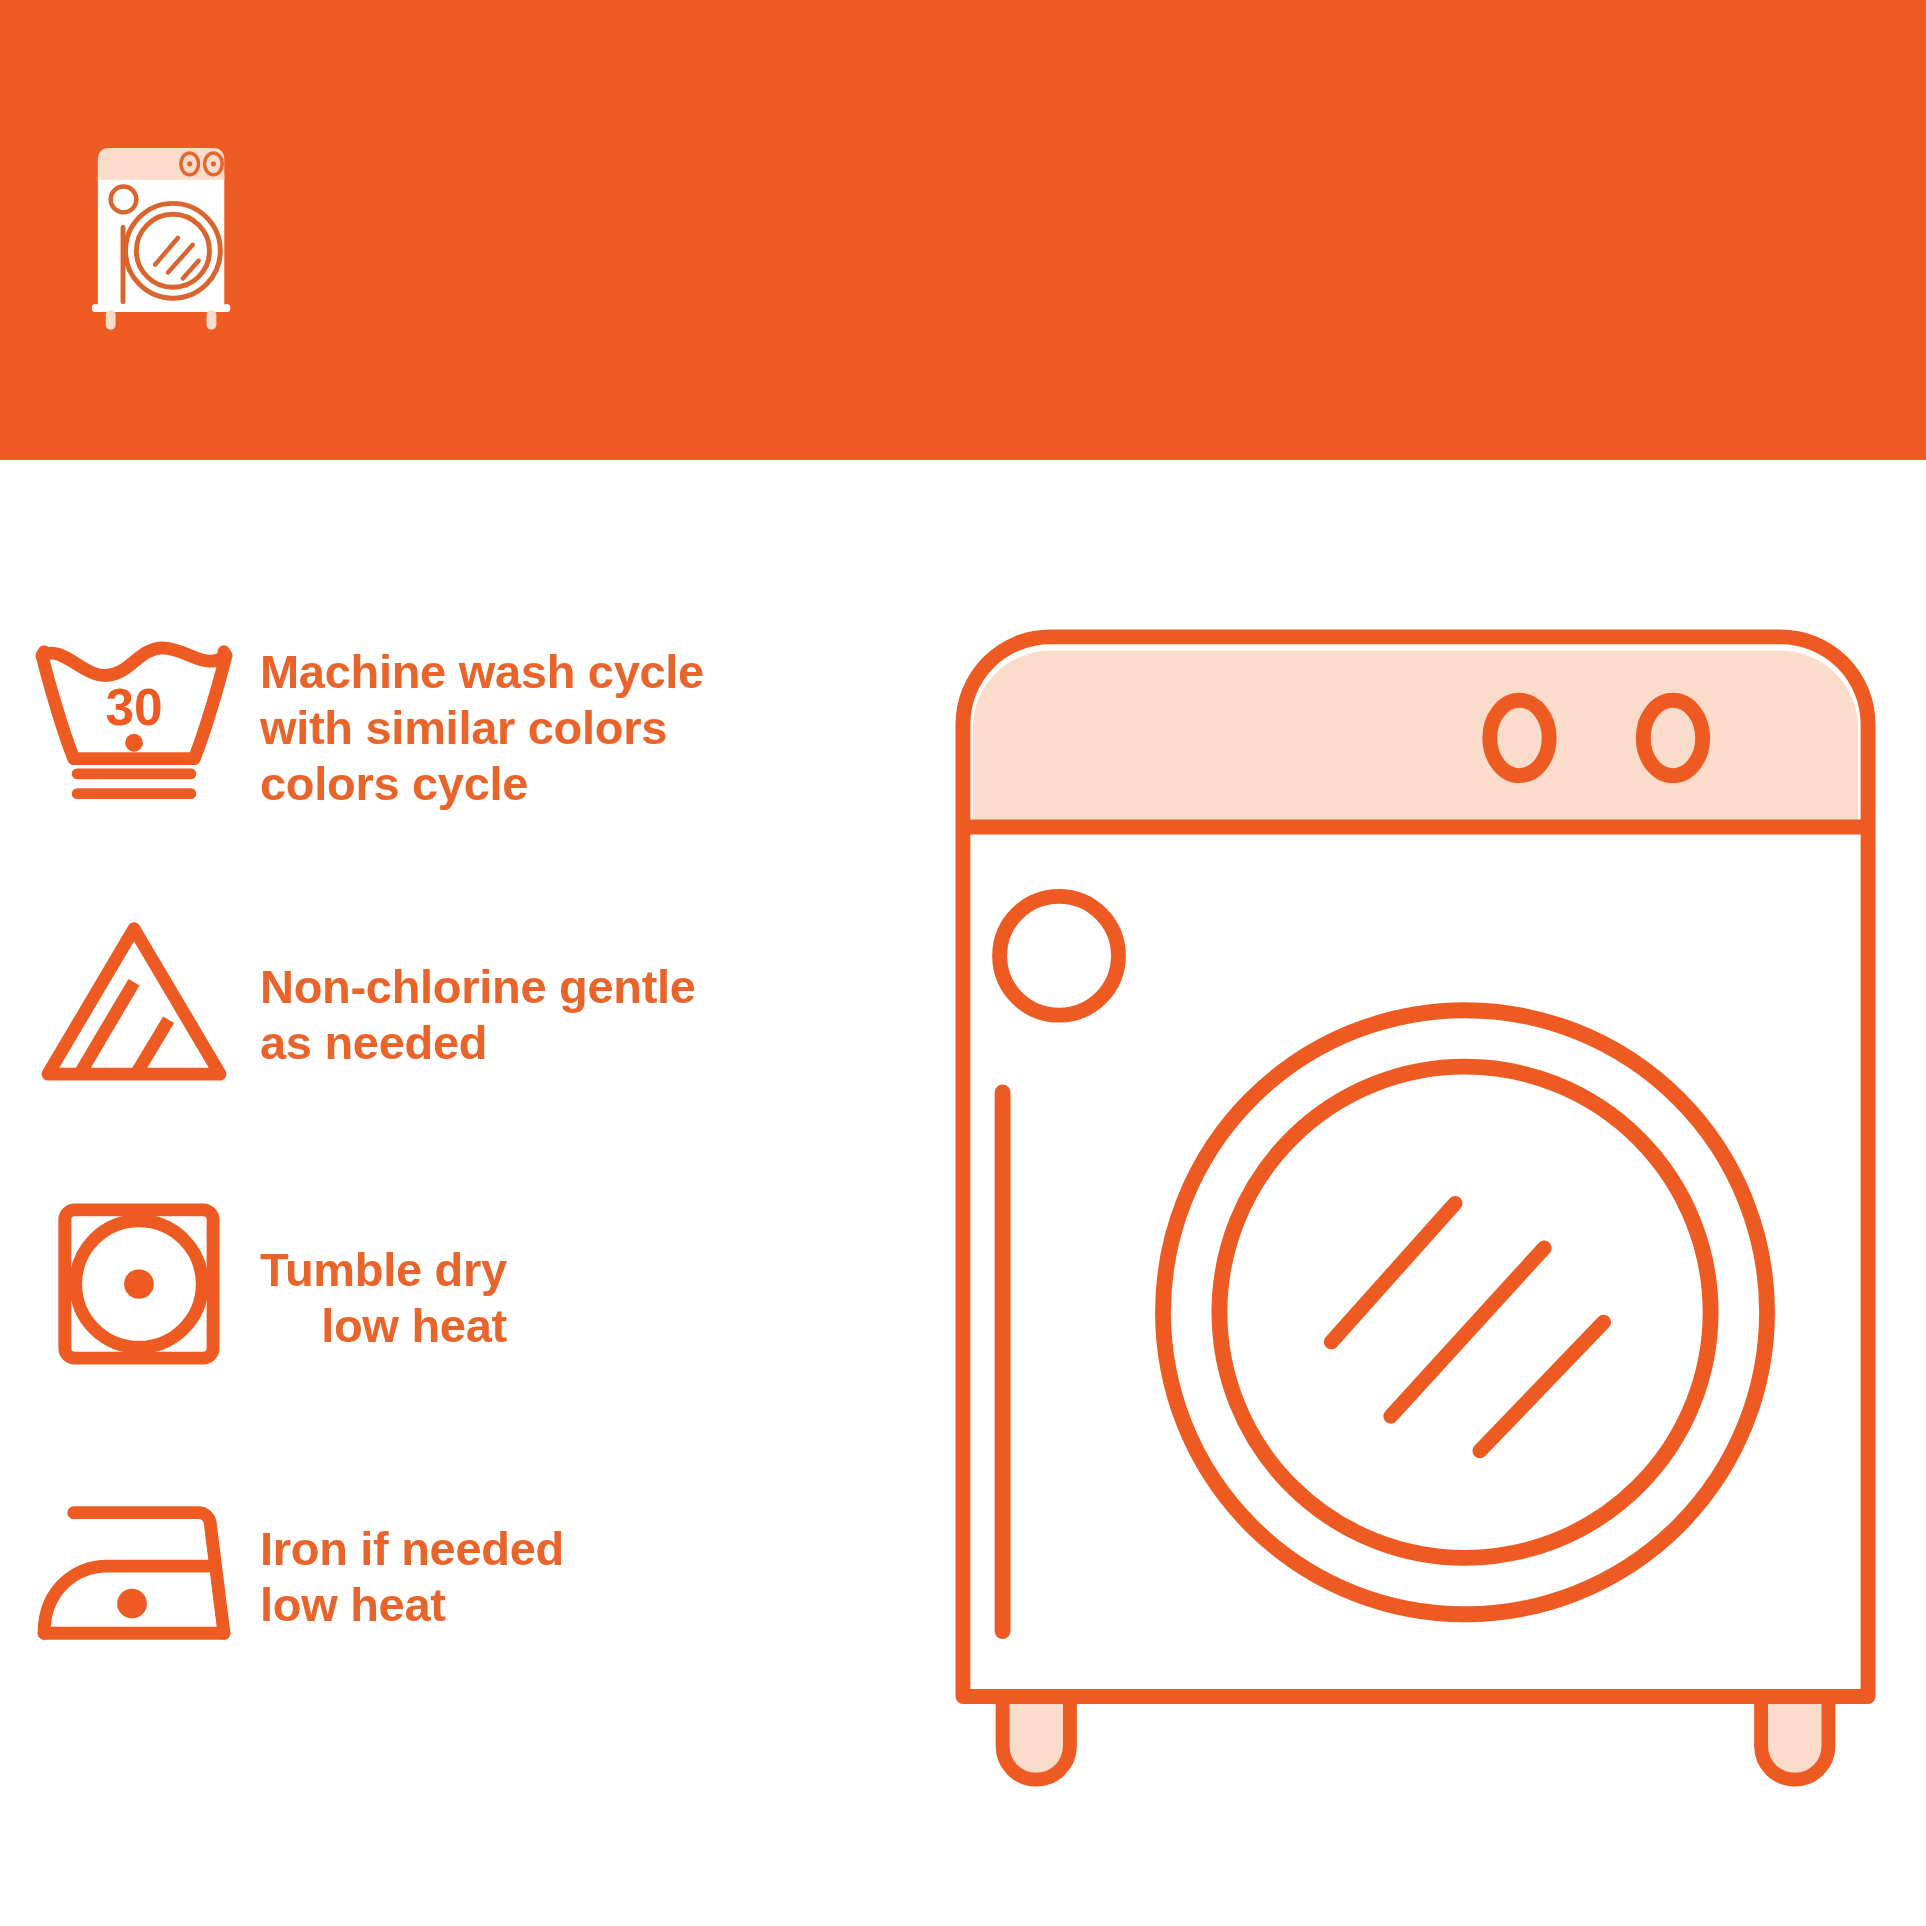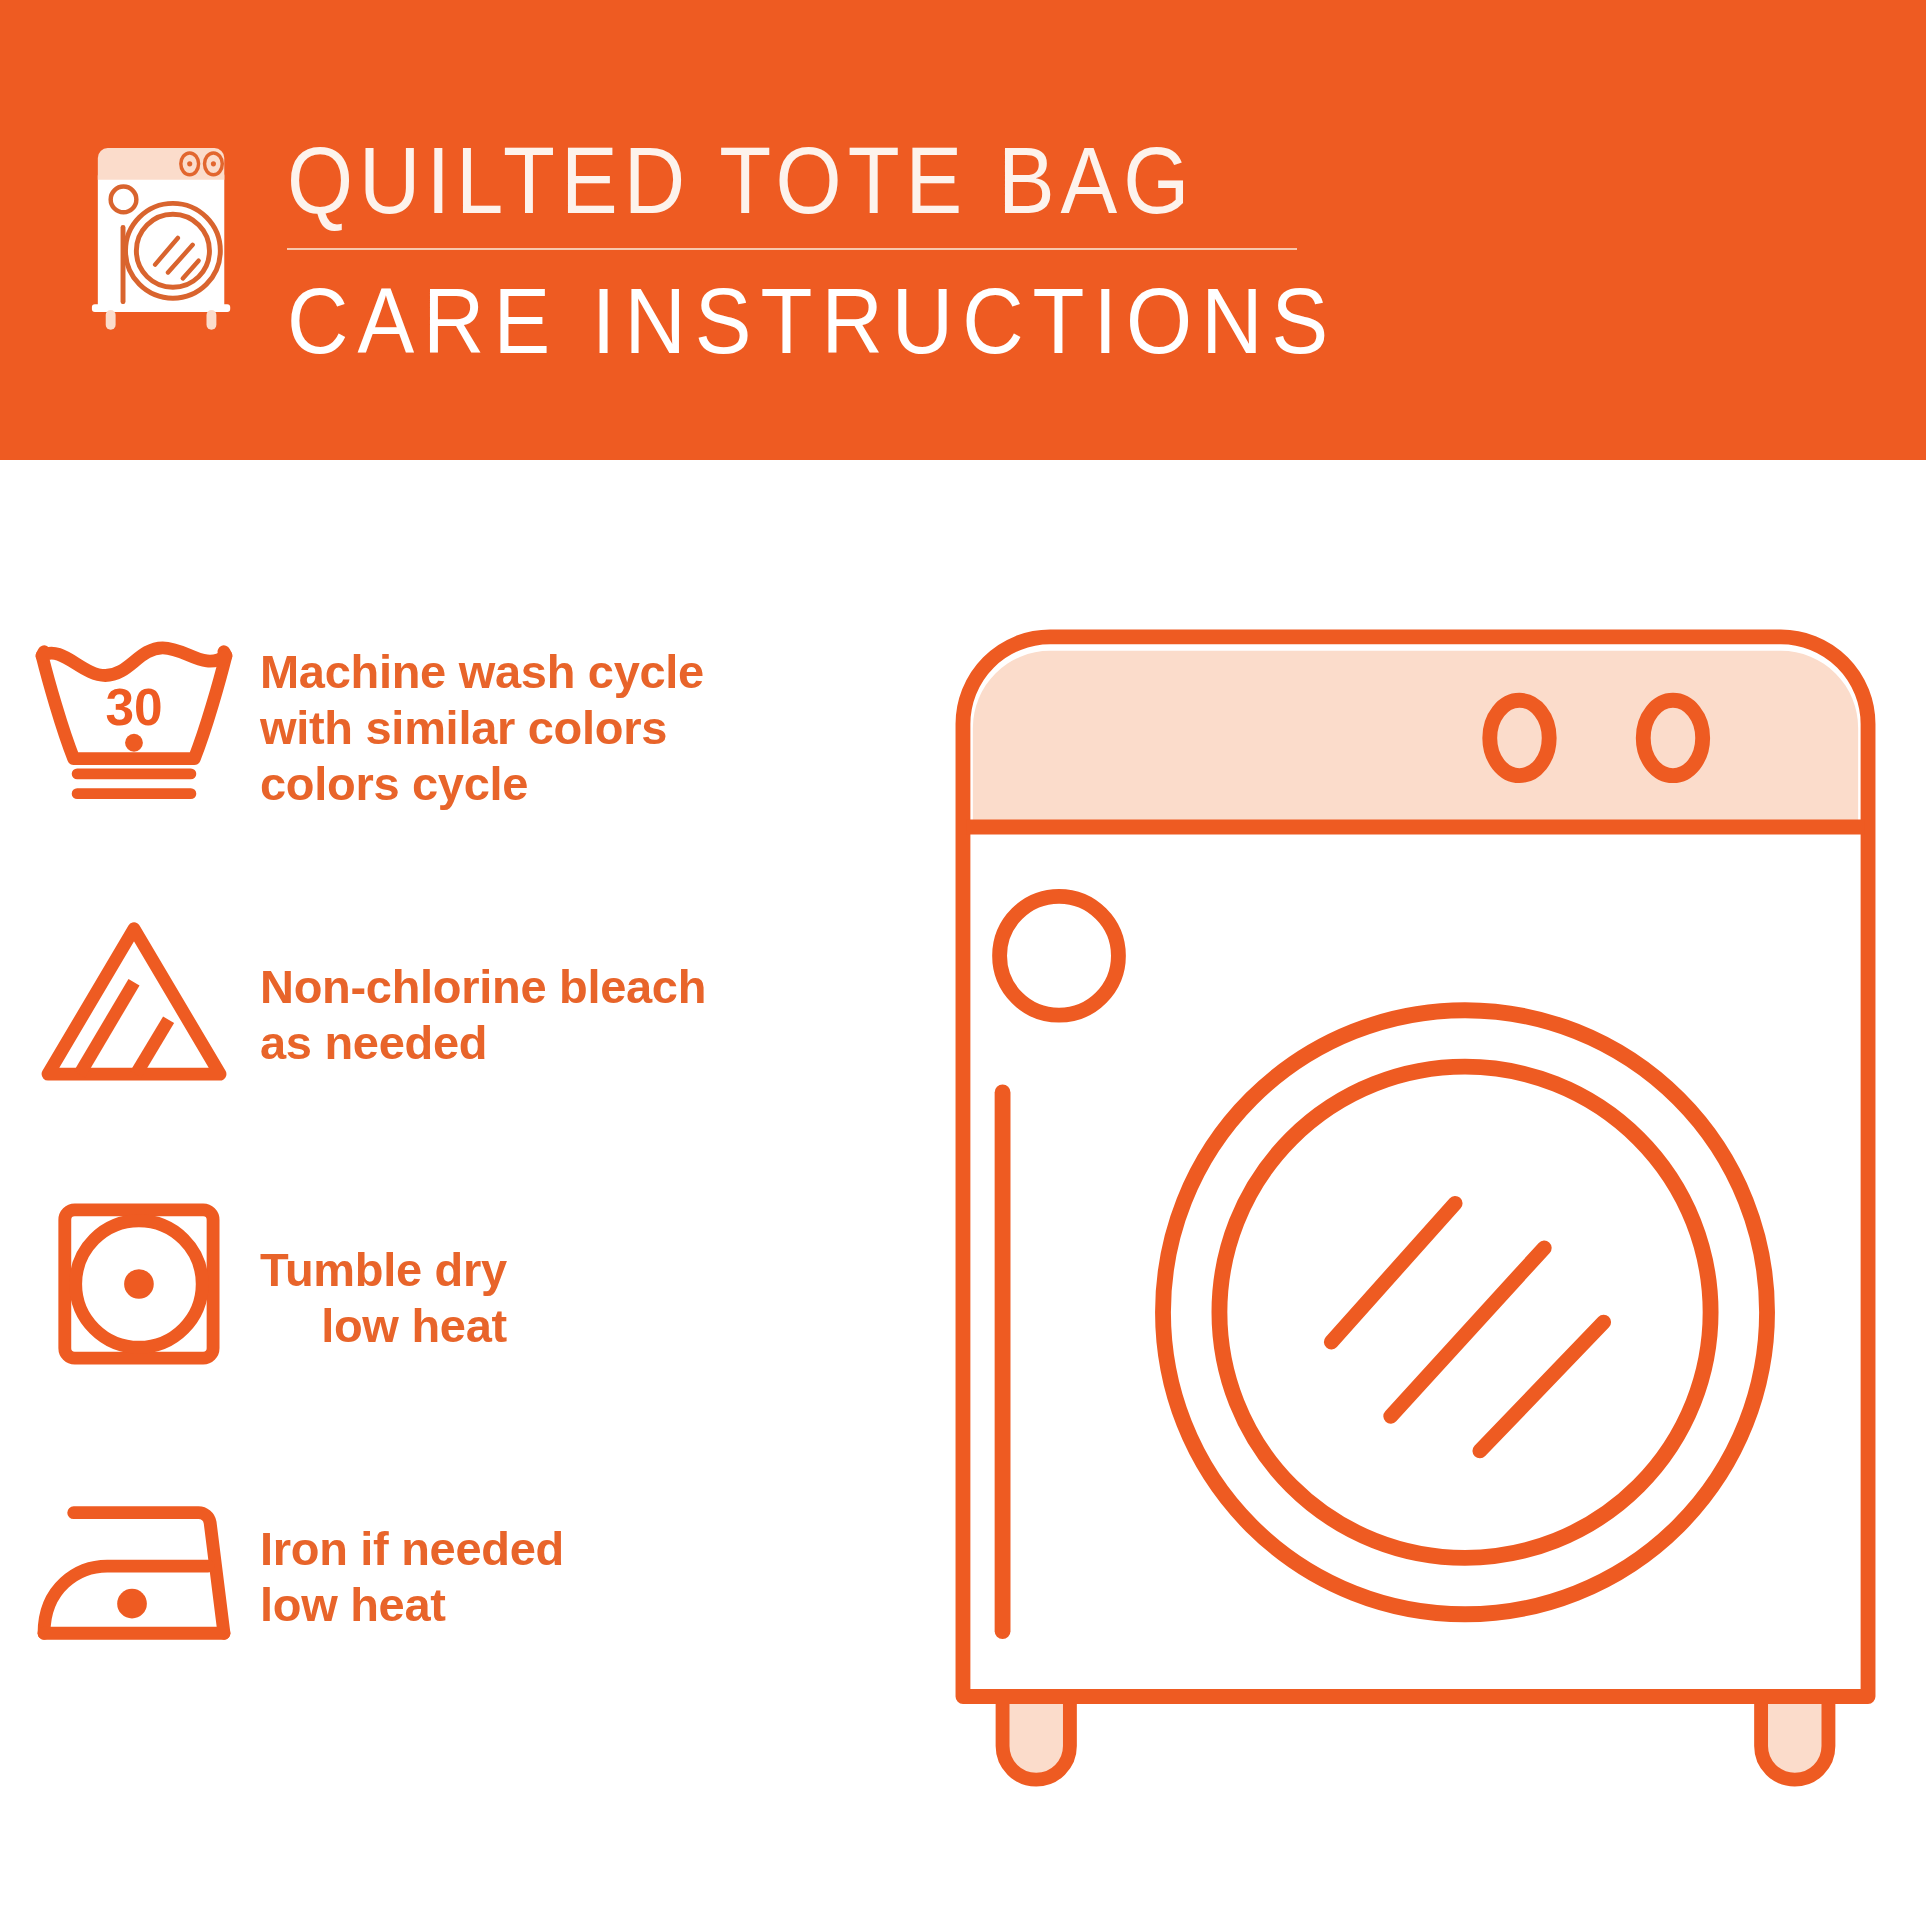--- a/index.html
+++ b/index.html
@@ -153,25 +153,20 @@
         <line x1="85" y1="140" x2="110" y2="112" stroke="#D9642E" stroke-width="4.5" stroke-linecap="round"></line>
         <line x1="100" y1="146" x2="116" y2="128" stroke="#D9642E" stroke-width="4.5" stroke-linecap="round"></line>
 
         <rect x="8" y="172" width="140" height="8" rx="3" fill="#FFFFFF"></rect>
 
         <rect x="22" y="178" width="10" height="20" rx="5" fill="#FBDCCB"></rect>
         <rect x="124" y="178" width="10" height="20" rx="5" fill="#FBDCCB"></rect>
       </svg>
     </div>
 
-    <div id="header-titles">
-      <div class="title-main">QUILTED TOTE BAG</div>
-      <div class="title-divider"></div>
-      <div class="title-sub">CARE INSTRUCTIONS</div>
-    </div>
 
   </div>
 
   <div id="care-list">
 
     <div class="care-row care-row-0">
       <div class="care-symbol">
         <svg viewBox="0 0 210 175" width="208" height="173" xmlns="http://www.w3.org/2000/svg">
 
           <path d="M14 18 L12 22 C18 46 32 96 44 126 L166 126 C178 96 192 46 198 22 L196 18" fill="none" stroke="#EE5B22" stroke-width="13" stroke-linecap="round" stroke-linejoin="round"></path>
@@ -194,21 +189,21 @@
 
     <div class="care-row care-row-1">
       <div class="care-symbol">
         <svg viewBox="0 0 210 175" width="208" height="173" xmlns="http://www.w3.org/2000/svg">
           <path d="M105 18 L192 165 L18 165 Z" fill="none" stroke="#EE5B22" stroke-width="13" stroke-linejoin="round"></path>
           <line x1="105" y1="72" x2="50" y2="165" stroke="#EE5B22" stroke-width="13" stroke-linecap="butt"></line>
           <line x1="140" y1="110" x2="107" y2="165" stroke="#EE5B22" stroke-width="13" stroke-linecap="butt"></line>
         </svg>
       </div>
       <div class="care-text">
-        <div>Non-chlorine bleach</div>
+        <div>Non-chlorine gentle</div>
         <div>as needed</div>
       </div>
     </div>
 
     <div class="care-row care-row-2">
       <div class="care-symbol">
         <svg viewBox="0 0 210 175" width="208" height="173" xmlns="http://www.w3.org/2000/svg">
           <rect x="35" y="12" width="150" height="150" rx="10" fill="none" stroke="#EE5B22" stroke-width="13"></rect>
           <circle cx="110" cy="87" r="64" fill="none" stroke="#EE5B22" stroke-width="13"></circle>
           <circle cx="110" cy="87" r="15" fill="#EE5B22"></circle>

